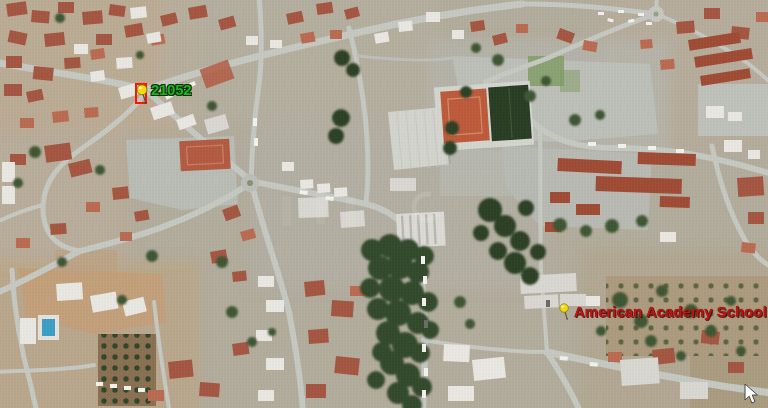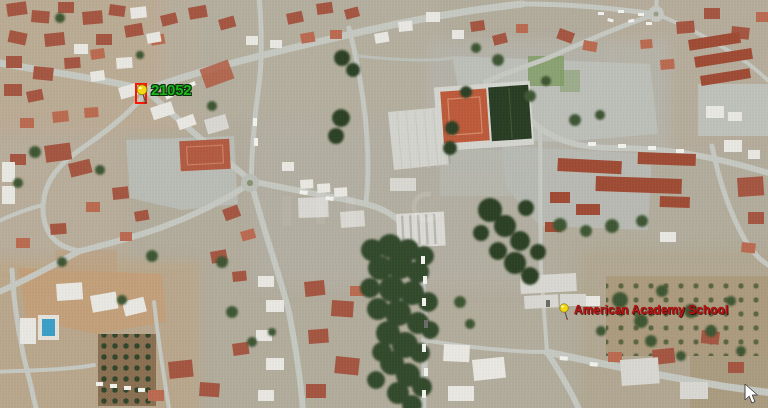--- a/index.html
+++ b/index.html
@@ -23,21 +23,21 @@
   .pin1{position:absolute;left:136px;top:84px;width:13px;height:21px;}
   .pin2{position:absolute;left:559px;top:303px;width:11px;height:18px;}
   .label-plot{
     position:absolute;left:151px;top:82px;
     font-size:15px;font-weight:bold;letter-spacing:-0.3px;line-height:1;
     color:#1db41d;white-space:nowrap;
     text-shadow:-1px -1px 0 #0a2d0a,1px -1px 0 #0a2d0a,-1px 1px 0 #0a2d0a,1px 1px 0 #0a2d0a;
   }
   .label-school{
     position:absolute;left:574px;top:304px;
-    font-size:12px;font-weight:bold;line-height:1;
+    font-size:15px;font-weight:bold;line-height:1;
     color:#c41111;white-space:nowrap;
     text-shadow:1px 1px 0 rgba(50,2,2,0.75),0 0 1px rgba(40,0,0,0.9);
   }
   .cursor{position:absolute;left:743px;top:383px;width:16px;height:22px;}
 </style>
 </head>
 <body>
 
 <div class="stage">
 

